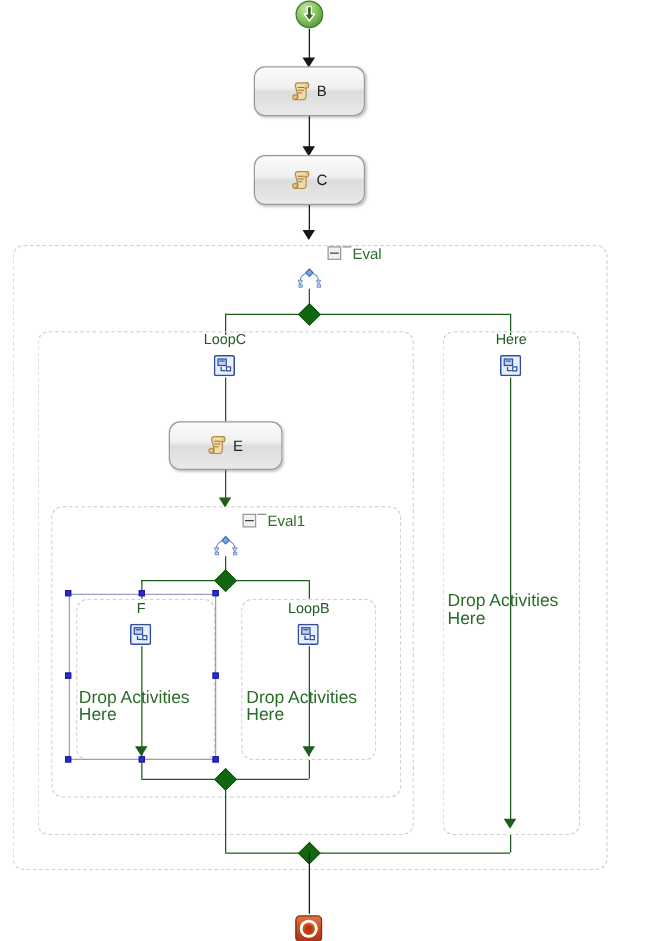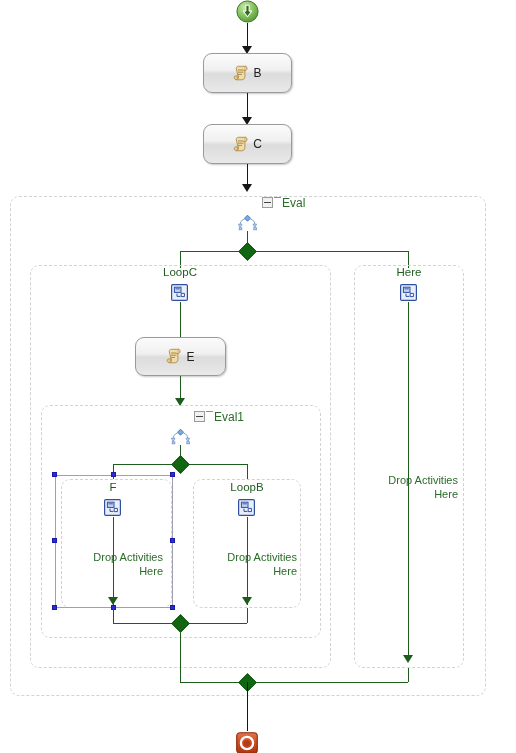--- a/index.html
+++ b/index.html
@@ -72,22 +72,22 @@
   .endnode{position:absolute;width:22px;height:22px;}
 
   
   .branch-label{
     position:absolute;
     font-size:11.5px;color:#215b21;white-space:nowrap;
     text-align:center;line-height:13px;
   }
   .drop-label{
     position:absolute;
-    font-size:11px;color:#2a6b2a;white-space:nowrap;
-    text-align:right;line-height:14px;
+    font-size:14px;color:#2a6b2a;white-space:nowrap;
+    text-align:left;line-height:14px;
   }
 
   
   .coll-wrap{position:absolute;display:flex;align-items:flex-start;white-space:nowrap;padding-left:38px;}
   .coll-box{
     width:11px;height:11px;border:1px solid #9b9b9b;background:#f1f1f1;
     display:flex;align-items:center;justify-content:center;flex:0 0 11px;
     box-sizing:border-box;
   }
   .coll-box i{display:block;width:7px;height:1px;background:#444;}

